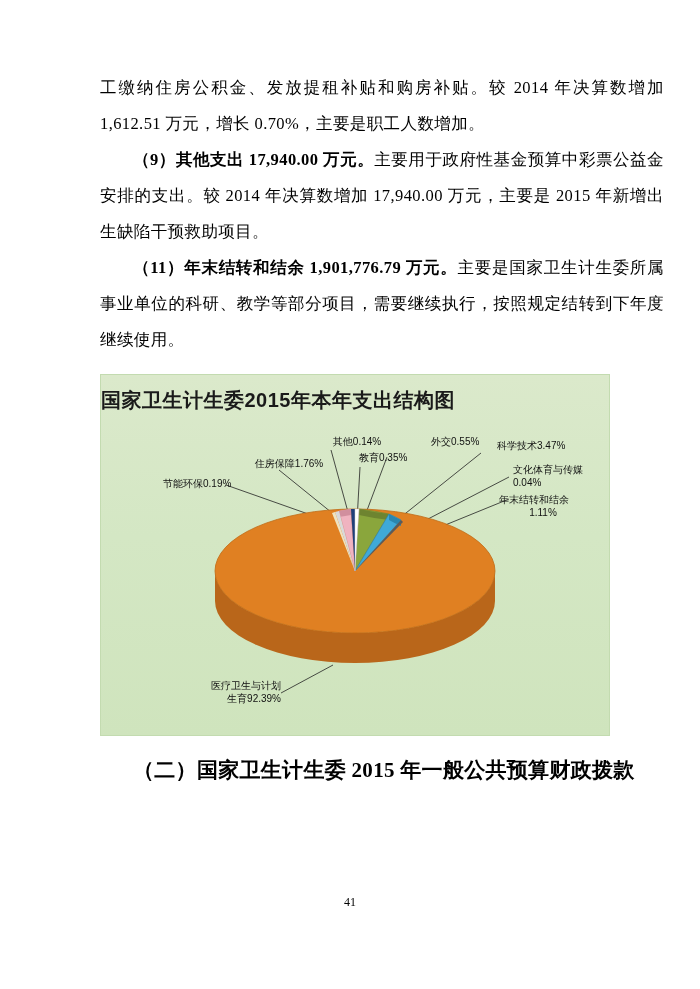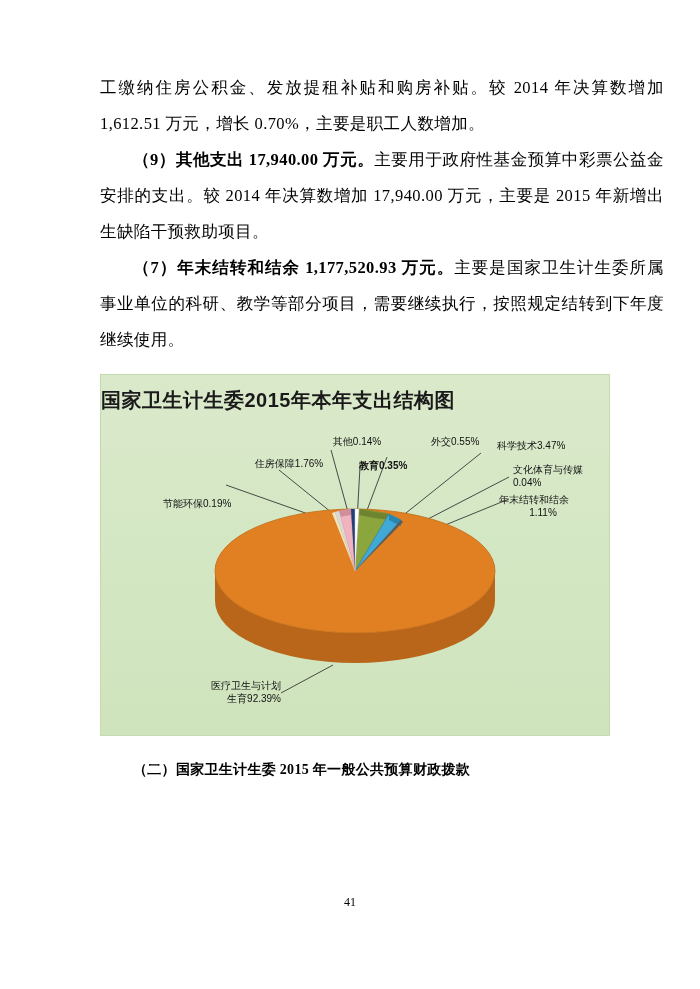--- a/index.html
+++ b/index.html
@@ -70,38 +70,38 @@
     position: absolute;
     left: 0;
     right: 0;
     top: 895px;
     text-align: center;
     font-size: 12px;
     font-family: "Liberation Serif", serif;
   }
   .footer-line {
     margin-top: 18px;
-    font-size: 14px;
+    font-size: 21px;
     font-weight: bold;
     line-height: 32px;
     text-indent: 33px;
     letter-spacing: 0.3px;
   }
 </style>
 </head>
 <body>
 
 <div class="page">
 
   <p class="para">工缴纳住房公积金、发放提租补贴和购房补贴。较 2014 年决算数增加 1,612.51 万元，增长 0.70%，主要是职工人数增加。</p>
 
   <p class="para indent"><span class="b">（9）其他支出 17,940.00 万元。</span><span>主要用于政府性基金预算中彩票公益金安排的支出。较 2014 年决算数增加 17,940.00 万元，主要是 2015 年新增出生缺陷干预救助项目。</span></p>
 
 
-  <p class="para indent"><span class="b">（7）年末结转和结余 1,177,520.93 万元。</span><span>主要是国家卫生计生委所属事业单位的科研、教学等部分项目，需要继续执行，按照规定结转到下年度继续使用。</span></p>
+  <p class="para indent"><span class="b">（11）年末结转和结余 1,901,776.79 万元。</span><span>主要是国家卫生计生委所属事业单位的科研、教学等部分项目，需要继续执行，按照规定结转到下年度继续使用。</span></p>
 
   <div class="chart-box">
 
     <div class="chart-title">国家卫生计生委2015年本年支出结构图</div>
 
     <svg class="pie" width="508" height="360" viewBox="0 0 508 360">
 
       <g stroke="#222" stroke-width="0.8" fill="none">
         <line x1="178" y1="95" x2="246" y2="150"></line>
         <line x1="230" y1="75" x2="250" y2="148"></line>
@@ -138,25 +138,25 @@
         <path d="M 254 196 L 234 137 A 140 62 0 0 1 238 136 Z" fill="#d9d9d9"></path>
 
         <path d="M 254 196 L 231 138 A 140 62 0 0 1 234 137 Z" fill="#efe3c0"></path>
       </g>
     </svg>
 
     <div class="lbl ctr" style="left:256px; top:60px; transform:translateX(-50%);">其他0.14%</div>
 
     <div class="lbl ctr" style="left:180px; top:82px; transform:translateX(-50%);margin-left:8px;">住房保障1.76%</div>
 
-    <div class="lbl" style="left:62px; top:102px;margin-top:20px;">节能环保0.19%</div>
+    <div class="lbl" style="left:62px; top:102px;">节能环保0.19%</div>
 
     <div class="lbl" style="left:330px; top:60px;">外交0.55%</div>
 
-    <div class="lbl" style="left:258px; top:84px;font-weight:bold;">教育0.35%</div>
+    <div class="lbl" style="left:258px; top:76px;">教育0.35%</div>
 
     <div class="lbl" style="left:396px; top:64px;">科学技术3.47%</div>
 
     <div class="lbl" style="left:412px; top:88px;">文化体育与传媒</div>
     <div class="lbl" style="left:412px; top:101px;">0.04%</div>
 
     <div class="lbl" style="left:398px; top:118px;">年末结转和结余</div>
     <div class="lbl ctr" style="left:442px; top:131px; transform:translateX(-50%);">1.11%</div>
 
     <div class="lbl rgt" style="left:30px; top:304px; width:150px;">医疗卫生与计划</div>

